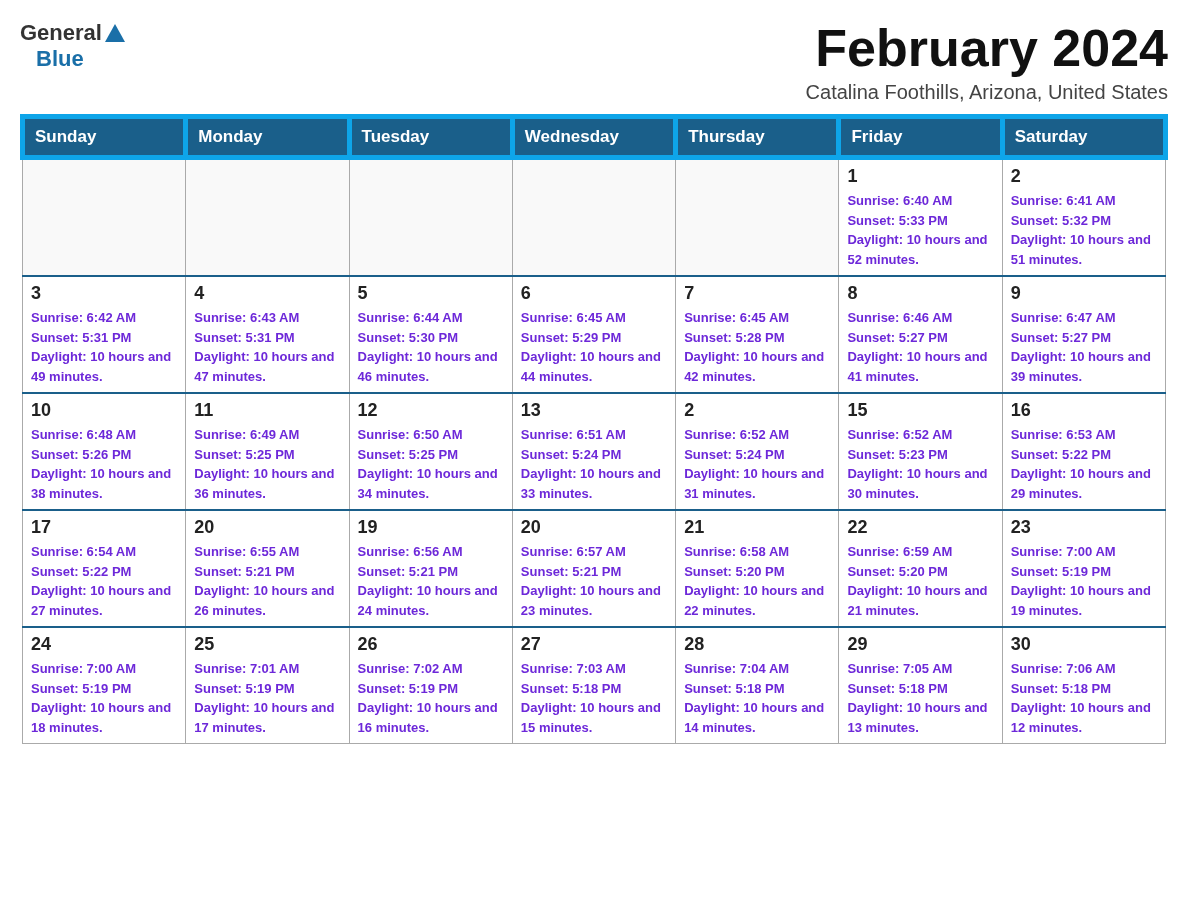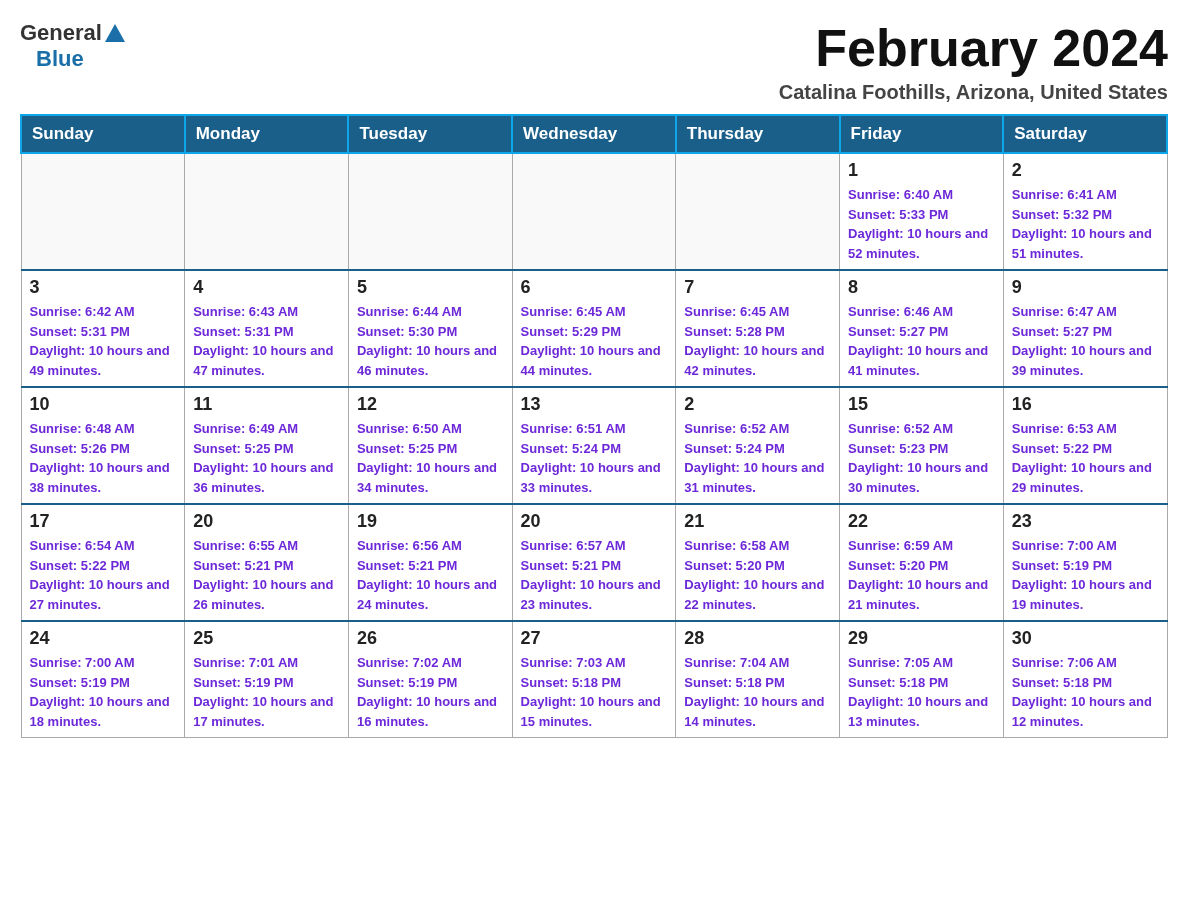--- a/index.html
+++ b/index.html
@@ -46,35 +46,34 @@
     .month-title {
       font-size: 52px;
       font-weight: bold;
       color: #111;
       line-height: 1.1;
     }
     .location {
       font-size: 20px;
       color: #444;
       margin-top: 4px;
-      font-weight: bold;
     }
     .calendar {
       width: 100%;
       border-collapse: collapse;
       margin-top: 10px;
     }
     .calendar th {
       background: #1a5f8a;
       color: #fff;
       font-size: 17px;
       font-weight: bold;
       padding: 8px 10px;
       text-align: left;
-      border: 2px solid #0ea5e9;
+      border: 5px solid #0ea5e9;
     }
     .calendar td {
       vertical-align: top;
       border: 1px solid #aaa;
       padding: 6px 8px;
       width: calc(100% / 7);
       min-height: 110px;
       font-size: 13px;
       color: #222;
     }

